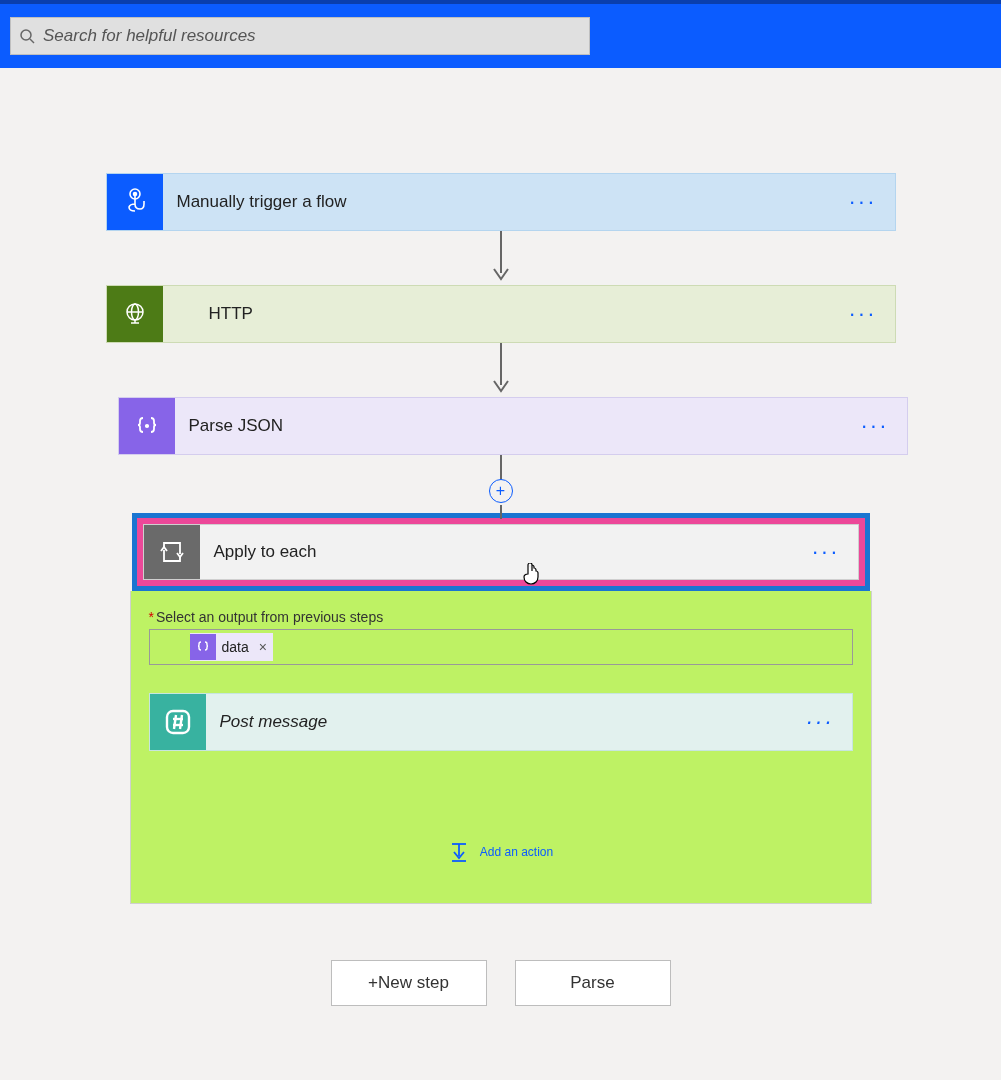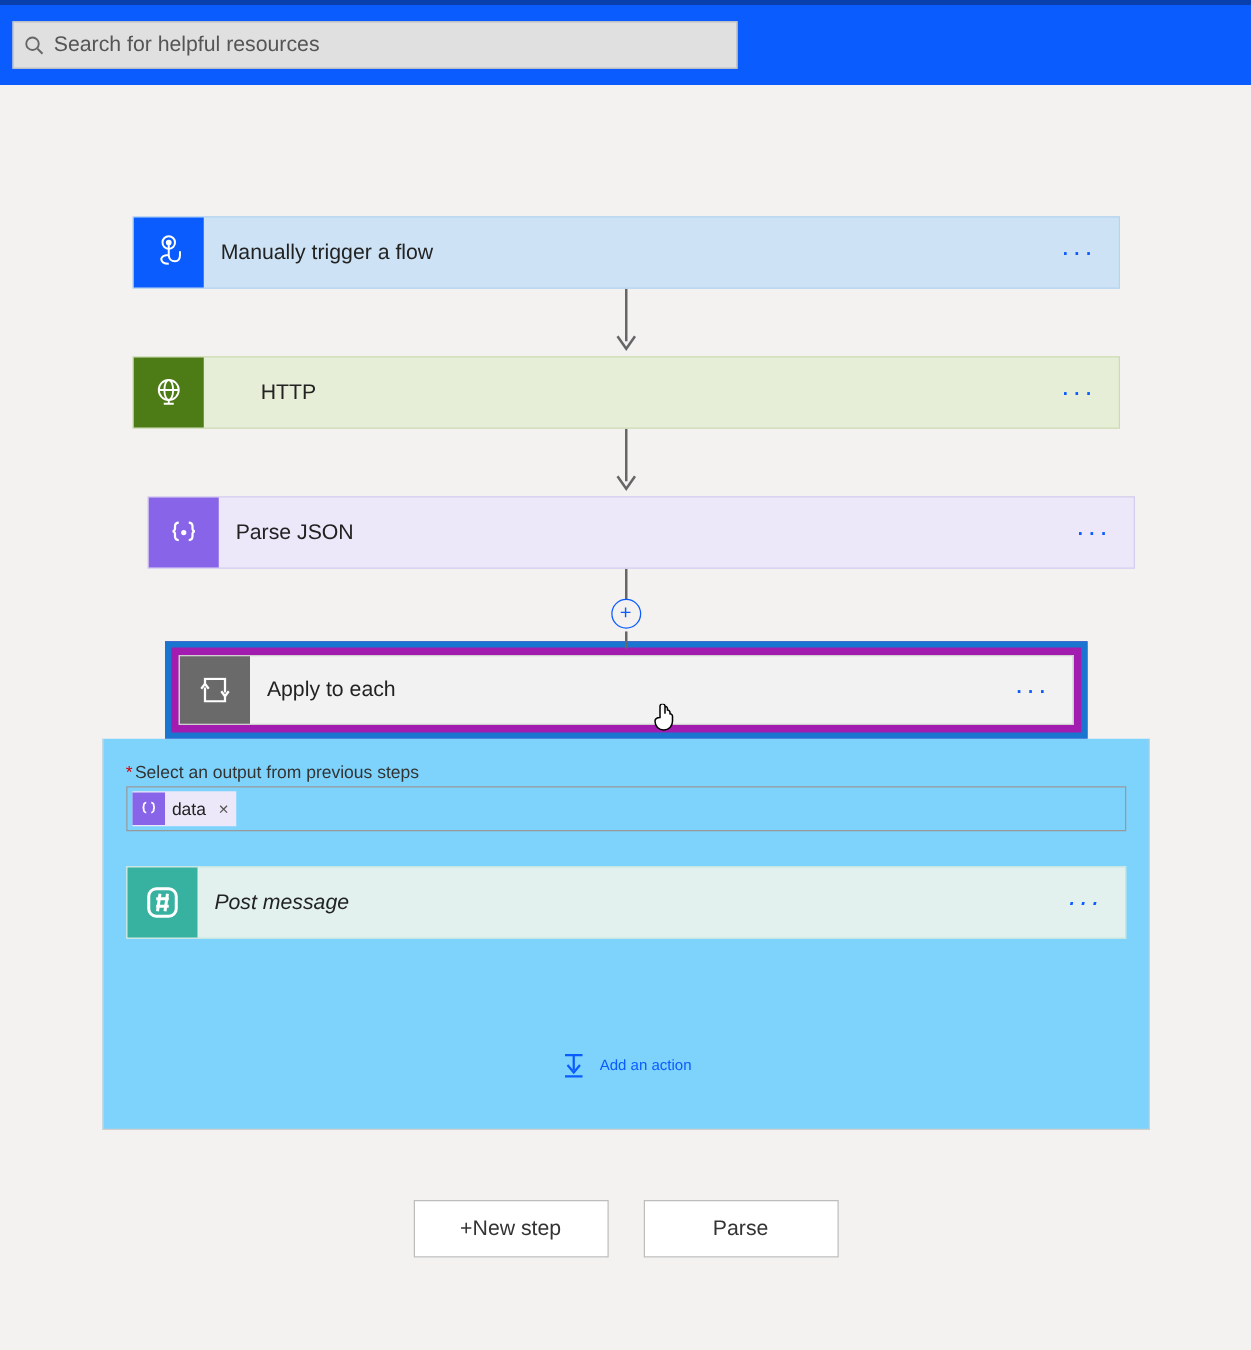--- a/index.html
+++ b/index.html
@@ -29,20 +29,21 @@
     gap: 8px;
     color: #555;
   }
   .search-wrap input {
     flex: 1;
     border: none;
     background: transparent;
     font-size: 17px;
     outline: none;
     color: #0f766e;
+    font-style: italic;
   }
   .search-wrap input::placeholder { color: #555; }
 
   .canvas {
     padding-top: 105px;
     display: flex;
     flex-direction: column;
     align-items: center;
   }
 
@@ -97,60 +98,60 @@
     width:24px; height:24px; border:1px solid #0b5cff; border-radius:50%;
     display:flex; align-items:center; justify-content:center;
     color:#0b5cff; font-size:16px; background:#f3f2f1;
     position: relative; top:-2px;
   }
 
   
   .apply-outer {
     width: 738px;
     border: 5px solid #1a75d1;
-    background: #a21caf;
+    background: #ec4899;
     padding: 6px;
     margin-top: -6px;
   }
   .apply-header {
     display:flex; align-items:center;
     height:56px;
     background:#f2f2f2;
     border:1px solid #cfcfcf;
   }
   .apply-header .icon-box {
     width:56px; height:100%; background:#6a6a6a;
     display:flex; align-items:center; justify-content:center; color:#fff;
   }
   .apply-header .label { flex:1; padding-left:14px; font-size:17px; color:#222; }
   .apply-header .ellipsis { padding:0 18px; font-size:22px; letter-spacing:2px; color:#0b5cff; cursor:pointer; }
 
   .apply-body {
-    width: 838px;
+    width: 742px;
     margin: 0 auto;
-    background:#7dd3fc;
+    background:#bef264;
     border:1px solid #cfcfcf;
     border-top:none;
     padding: 12px 18px 40px 18px;
     position: relative;
     top: 0;
   }
   .apply-wrapper { width:838px; }
 
   .req-label { font-size:14px; color:#333; margin-top:6px; }
   .req-label .star { color:#d40000; margin-right:2px; }
 
   .token-input {
     border:1px solid #999; height:36px; margin-top:4px;
     display:flex; align-items:center; padding:0 4px; gap:0;
     width: 100%;
   }
   .token {
     display:flex; align-items:center; background:#ece7f9;
-    height:28px; padding:0 6px 0 0; gap:6px; font-size:14px;
+    height:28px; padding:0 6px 0 0; gap:6px; font-size:14px;margin-left:36px;
   }
   .token .tbox { width:26px; height:26px; background:#8764e8; display:flex; align-items:center; justify-content:center; color:#fff; font-size:12px; }
   .token .tx { color:#222; }
   .token .tclose { color:#555; margin-left:4px; cursor:pointer; }
 
   .inner-step-wrap { margin-top: 28px; }
 
   .add-action {
     display:flex; align-items:center; justify-content:center;
     gap:10px; color:#0b5cff; font-size:12px; margin-top:90px; cursor:pointer;

